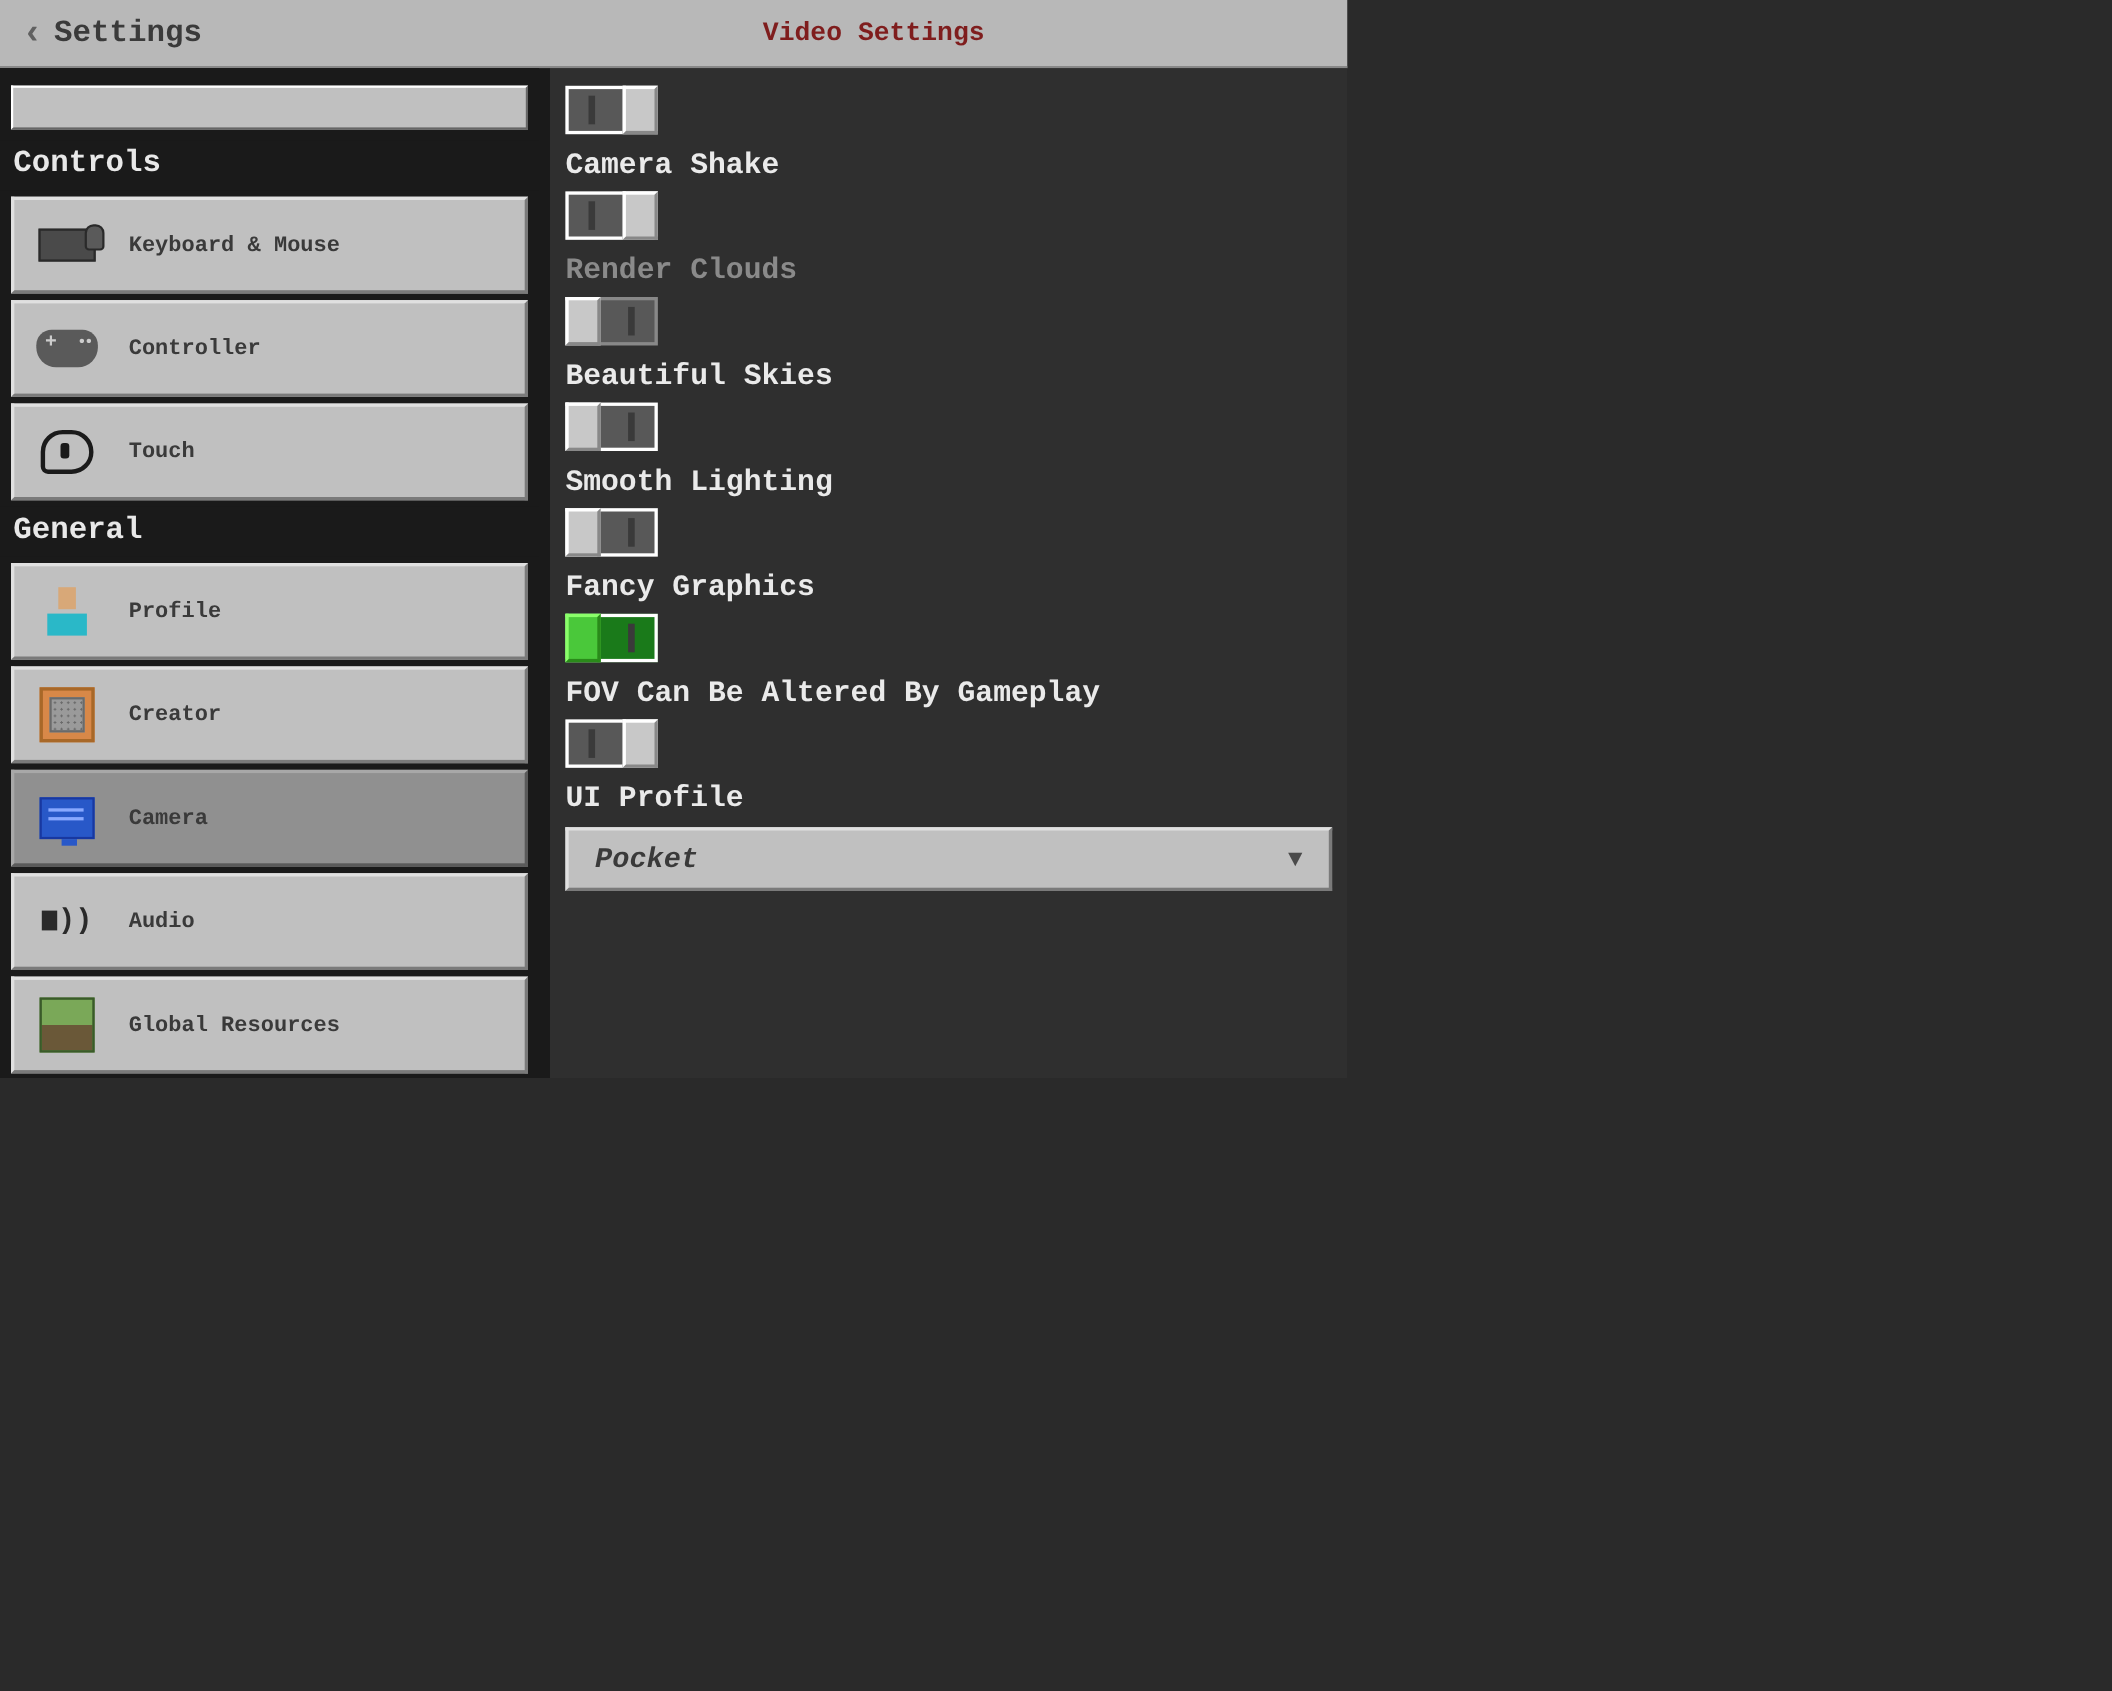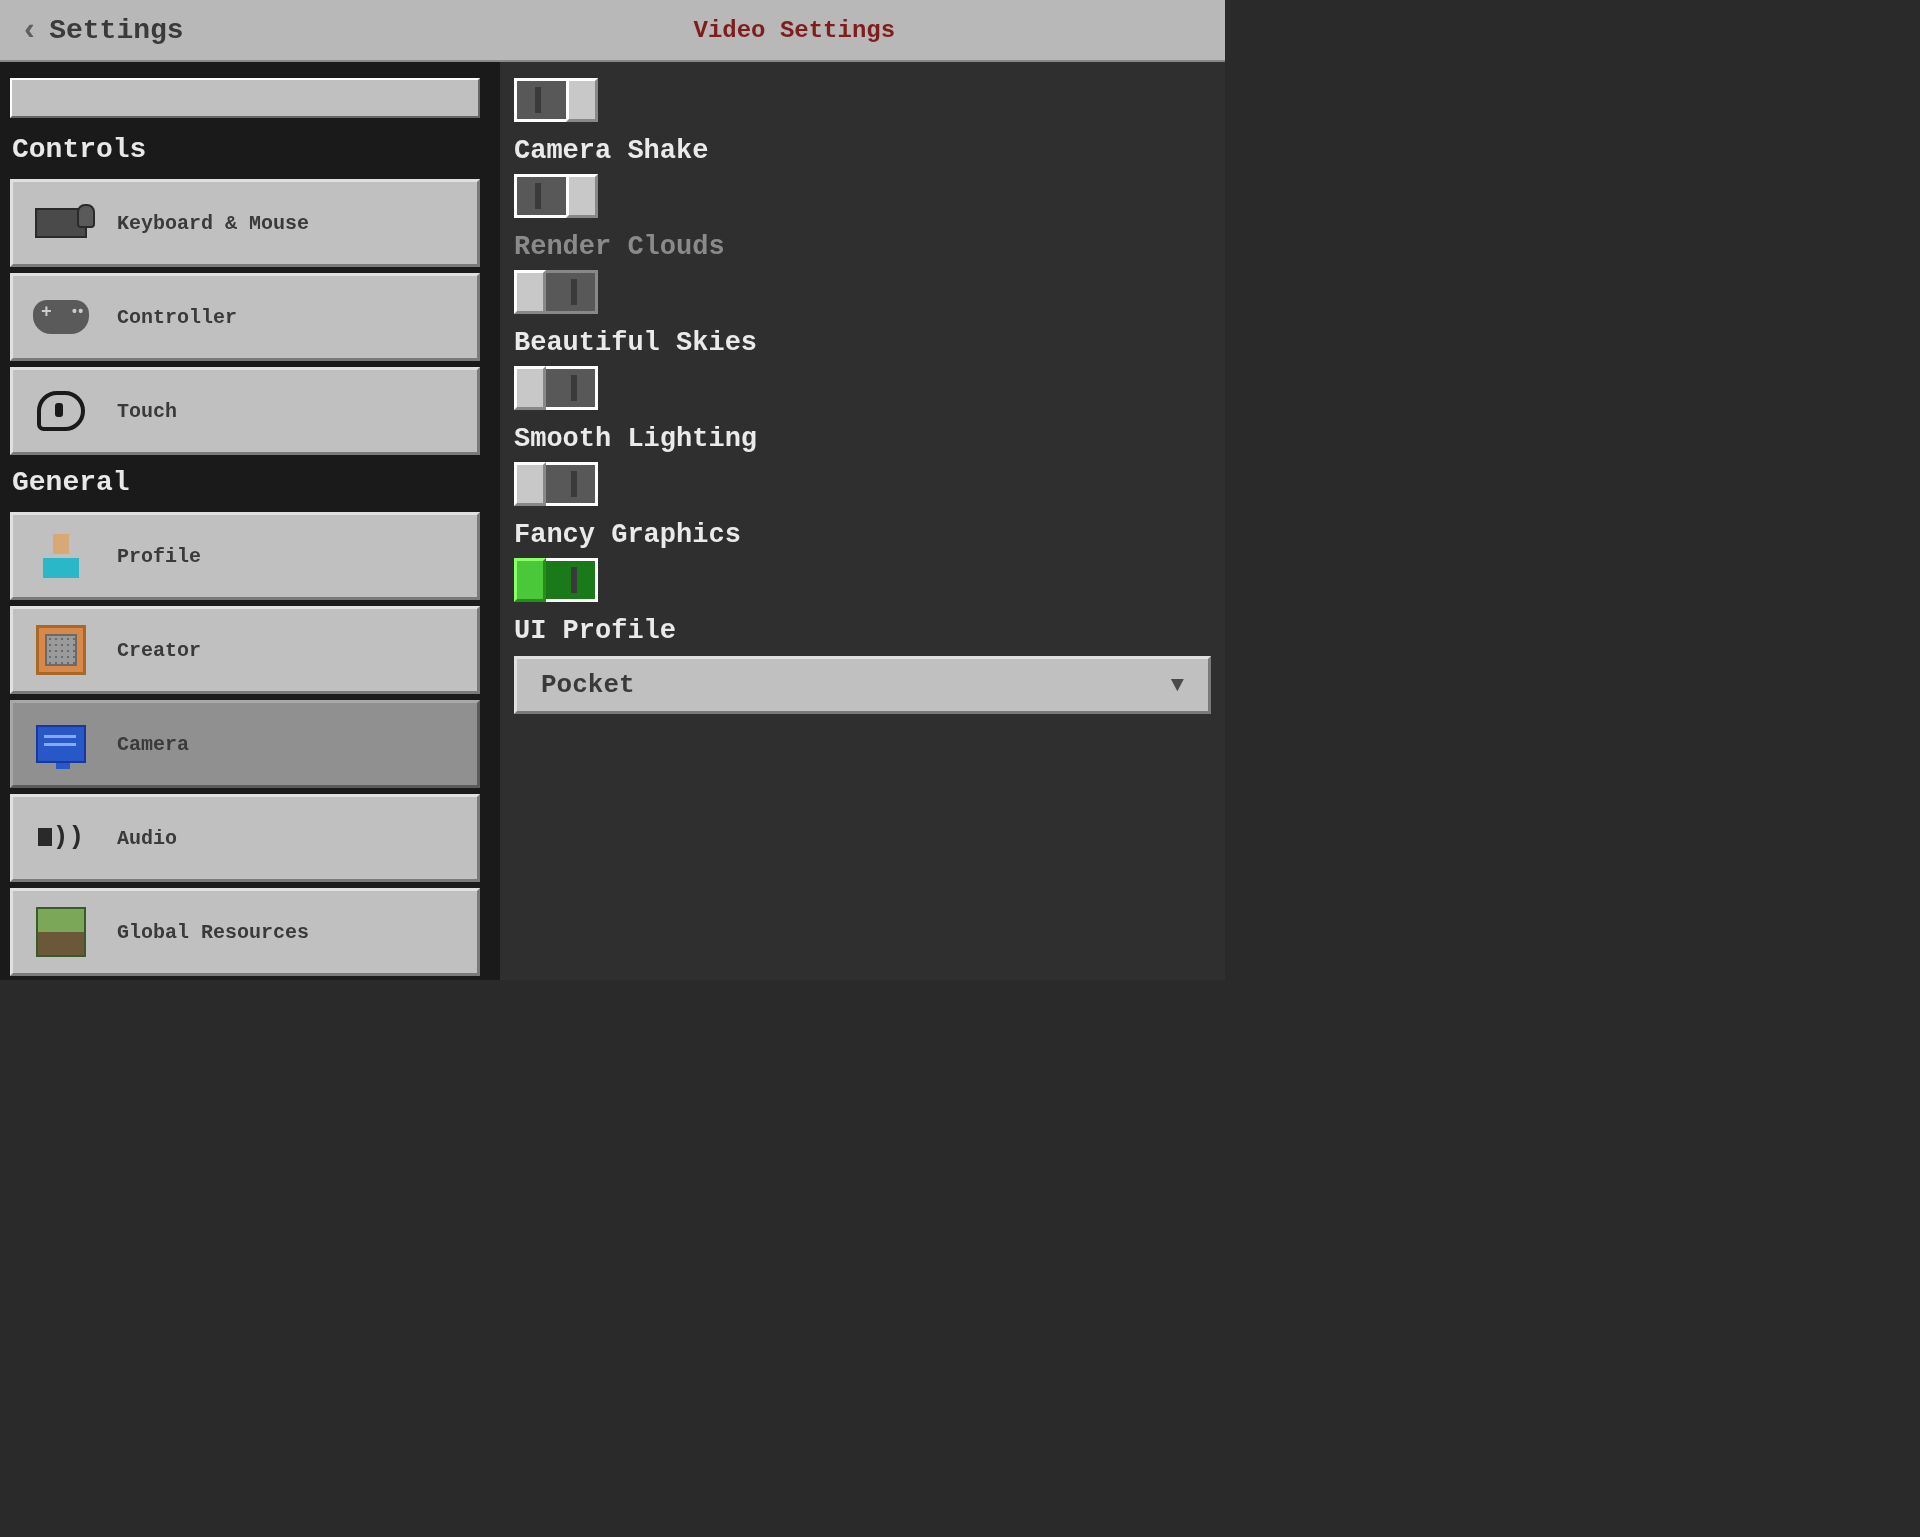--- a/index.html
+++ b/index.html
@@ -205,21 +205,21 @@
   border: 3px solid #e0e0e0;
   border-right-color: #7a7a7a;
   border-bottom-color: #7a7a7a;
   display: flex;
   align-items: center;
   justify-content: space-between;
   padding: 0 24px;
   margin-top: 10px;
   cursor: pointer;
 }
-.dropdown .value { font-size: 26px; color: #3a3a3a; }
+.dropdown .value { font-size: 26px; color: #3a3a3a; font-style: italic; }
 .dropdown .arrow { color: #4a4a4a; font-size: 22px; }
 
 .divider {
   width: 10px;
   background: #1a1a1a;
 }
 </style>
 </head>
 <body>
 
@@ -336,20 +336,27 @@
     </div>
 
     <div class="setting-row">
       <div class="setting-label">Fancy Graphics</div>
       <div class="toggle off on-green">
         <div class="notch"></div>
           <div class="handle"></div>
       </div>
     </div>
 
+    <div class="setting-row">
+      <div class="setting-label">FOV Can Be Altered By Gameplay</div>
+      <div class="toggle on">
+        <div class="notch"></div>
+          <div class="handle"></div>
+      </div>
+    </div>
 
     <div class="setting-row">
       <div class="setting-label">UI Profile</div>
       <div class="dropdown">
         <span class="value">Pocket</span>
         <span class="arrow">▼</span>
       </div>
     </div>
 
   </div>

